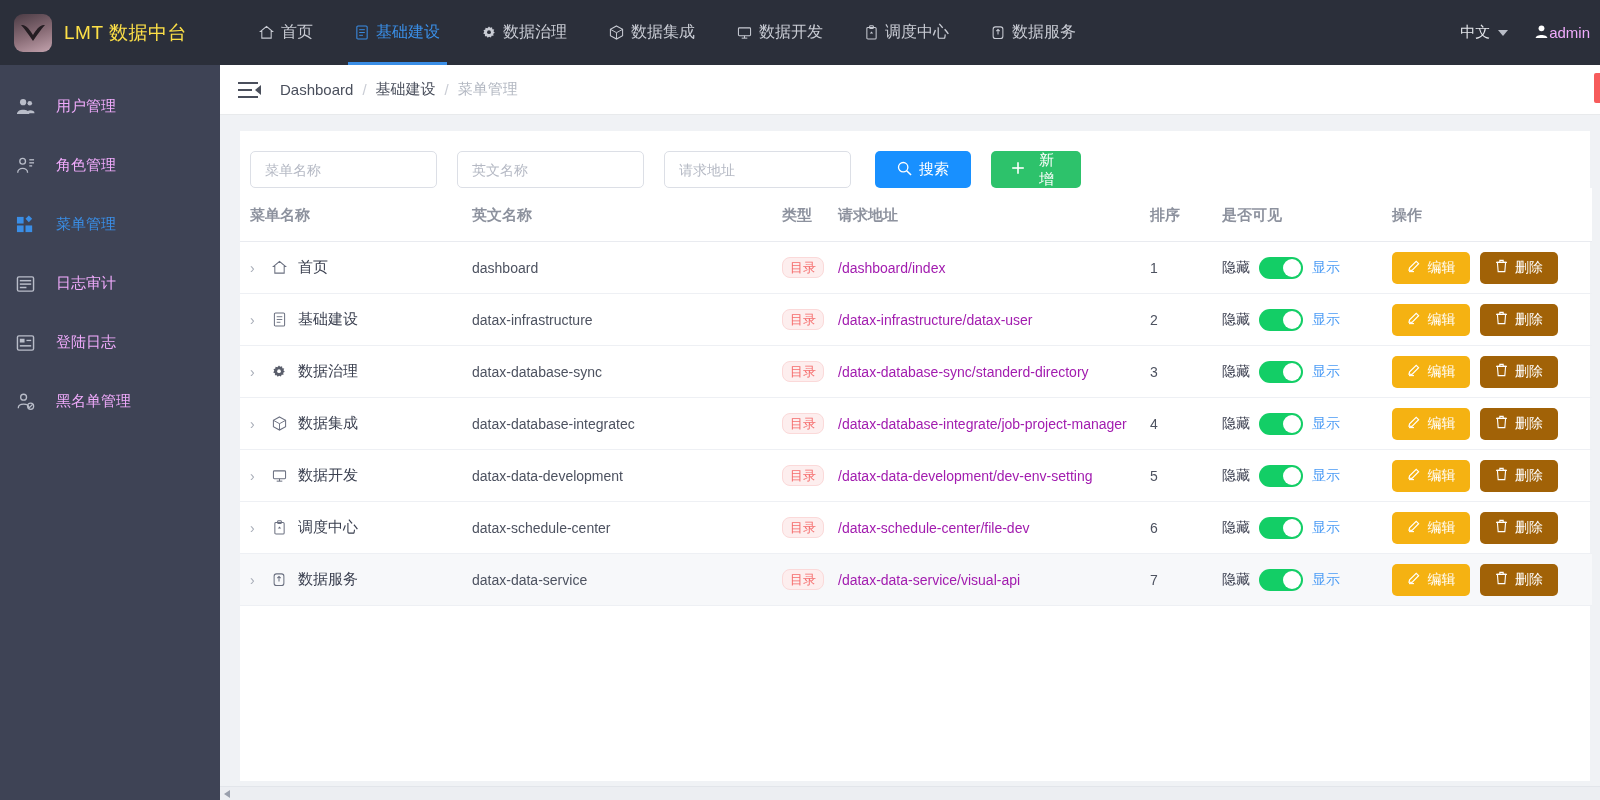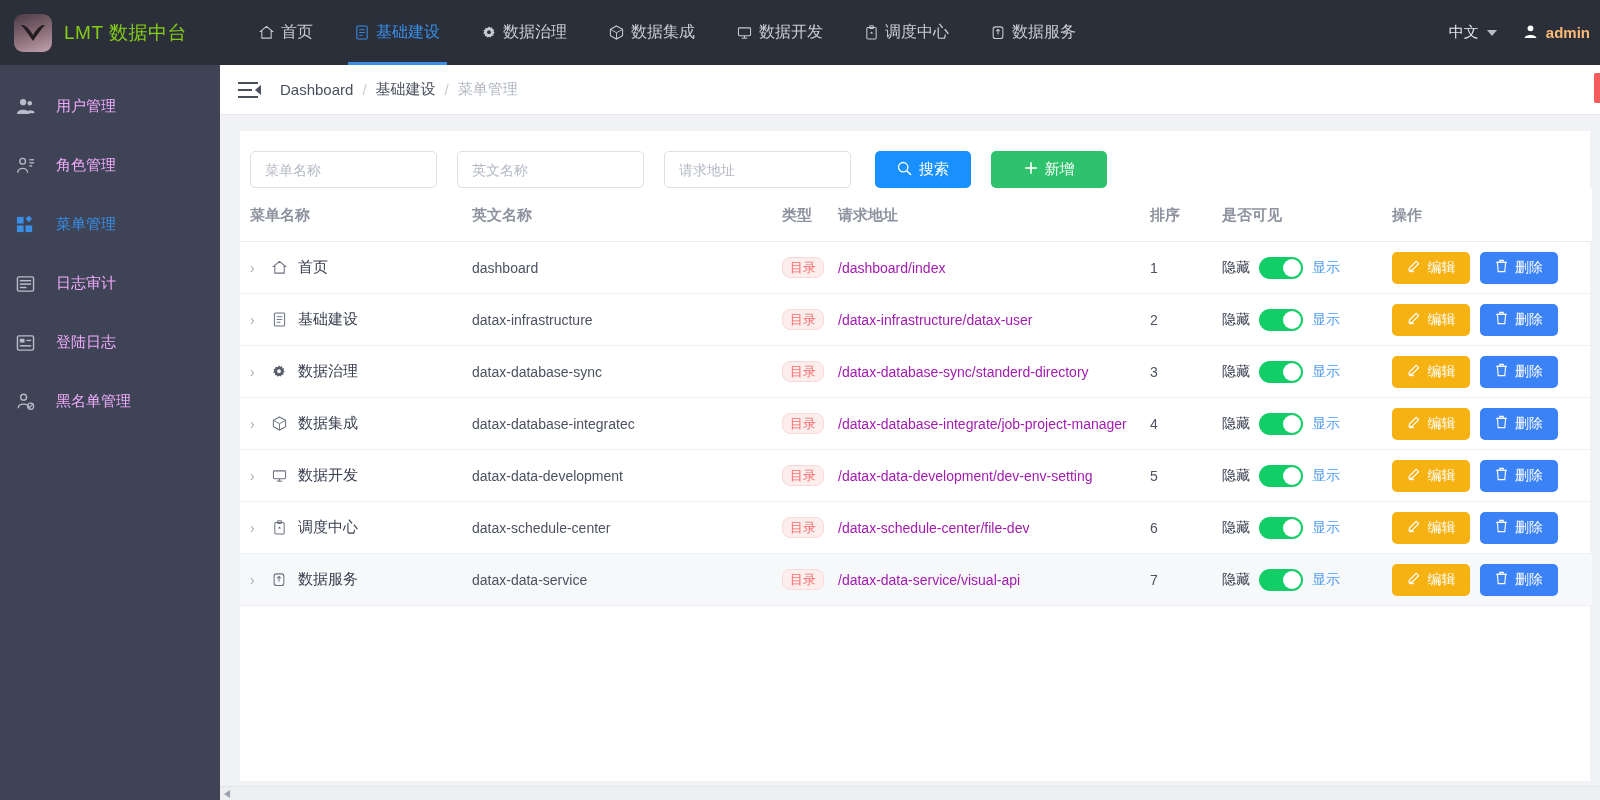--- a/index.html
+++ b/index.html
@@ -22,21 +22,21 @@
     width: 220px; height: 65px;
     padding-left: 14px;
   }
   .logo-mark {
     width: 38px; height: 38px; border-radius: 9px;
     background: linear-gradient(160deg, #4a3b44 0%, #8b6e78 55%, #c3a3ae 100%);
     position: relative; overflow: hidden; flex: none;
   }
   .logo-mark svg { position: absolute; top: 7px; left: 5px; }
   .logo-text {
-    color: #84cc16; font-size: 19px; margin-left: 12px;
+    color: #fde047; font-size: 19px; margin-left: 12px;
     letter-spacing: .5px; white-space: nowrap;
   }
 
   .nav { display: flex; align-items: center; height: 65px; margin-left: 18px; }
   .nav-item {
     position: relative;
     height: 65px; display: flex; align-items: center; gap: 7px;
     padding: 0 21px; color: #c9ccd4; font-size: 16px;
     white-space: nowrap; cursor: pointer;
   }
@@ -46,21 +46,21 @@
     height: 3px; background: #3a8ee6;
   }
   .nav-ico { display: inline-flex; align-items: center; }
 
   .topbar-right {
     margin-left: auto; display: flex; align-items: center;
     gap: 26px; padding-right: 10px; height: 78px;
   }
   .lang { display: flex; align-items: center; gap: 8px; color: #e4e6eb; font-size: 15px; cursor: pointer; }
   .caret { width: 0; height: 0; border-left: 5px solid transparent; border-right: 5px solid transparent; border-top: 6px solid #b9bdc7; }
-  .user { display: flex; align-items: center; gap: 8px; color: #fdba74; font-size: 15px; cursor: pointer; white-space: nowrap; font-weight: bold; }
+  .user { display: flex; align-items: center; color: #f0abfc; font-size: 15px; cursor: pointer; white-space: nowrap; }
 
   
   .sidebar {
     position: absolute; top: 65px; left: 0;
     width: 220px; height: 735px;
     background: #3e4355;
     padding-top: 12px;
   }
   .side-item {
     height: 59px; display: flex; align-items: center;
@@ -113,21 +113,21 @@
     font-family: "Liberation Sans", sans-serif; background: #fff;
   }
   .fin::placeholder { color: #b5b9c4; }
   .btn {
     height: 37px; border: none; border-radius: 5px; color: #fff;
     font-size: 15px; display: inline-flex; align-items: center; justify-content: center;
     gap: 7px; cursor: pointer; padding: 0 20px;
     font-family: "Liberation Sans", sans-serif;
   }
   .btn-search { background: #1890ff; width: 96px; margin-left: 4px; }
-  .btn-add { background: #2dc26b; width: 116px; }
+  .btn-add { background: #2dc26b; width: 90px; }
 
   
   table { width: 100%; border-collapse: collapse; table-layout: fixed; }
   thead th {
     text-align: left; font-size: 15px; color: #8d929e; font-weight: bold;
     padding: 18px 0 16px 0; border-bottom: 1px solid #e9ebf0;
     background: #ffffff;
   }
   tbody td {
     font-size: 14px; color: #4d5260; padding: 0;
@@ -159,21 +159,21 @@
     width: 18px; height: 18px; border-radius: 50%; background: #fff;
   }
   .ops { display: flex; gap: 10px; }
   .opbtn {
     height: 32px; border: none; border-radius: 5px; color: #fff;
     font-size: 14px; display: inline-flex; align-items: center; justify-content: center;
     gap: 7px; cursor: pointer; width: 78px;
     font-family: "Liberation Sans", sans-serif;
   }
   .op-edit { background: #f5b212; }
-  .op-del { background: #3b82f6; }
+  .op-del { background: #a16207; }
 
   
   .hscroll {
     position: absolute; left: 220px; bottom: 0; width: 1380px; height: 14px;
     background: #eceef2; border-top: 1px solid #e2e5ea;
   }
   .hscroll .thumb {
     position: absolute; left: 4px; top: 3px; width: 0; height: 0;
     border-top: 4px solid transparent; border-bottom: 4px solid transparent;
     border-right: 6px solid #9aa0ad;

